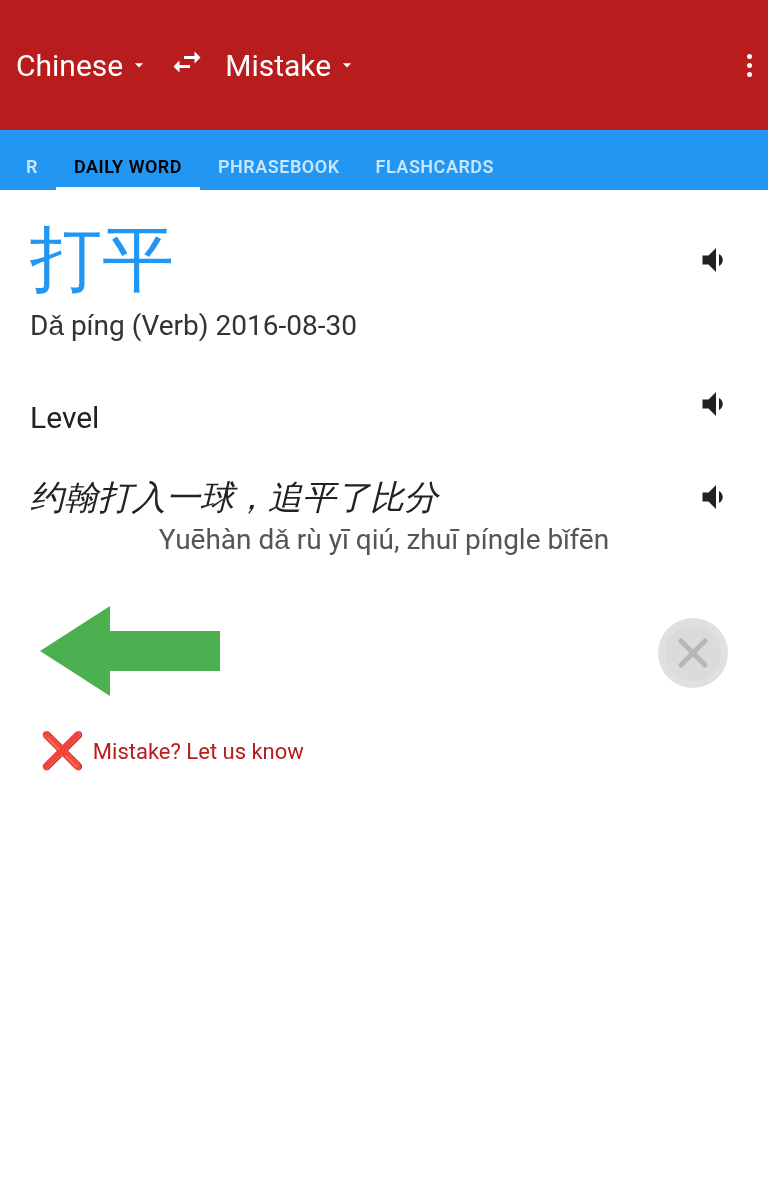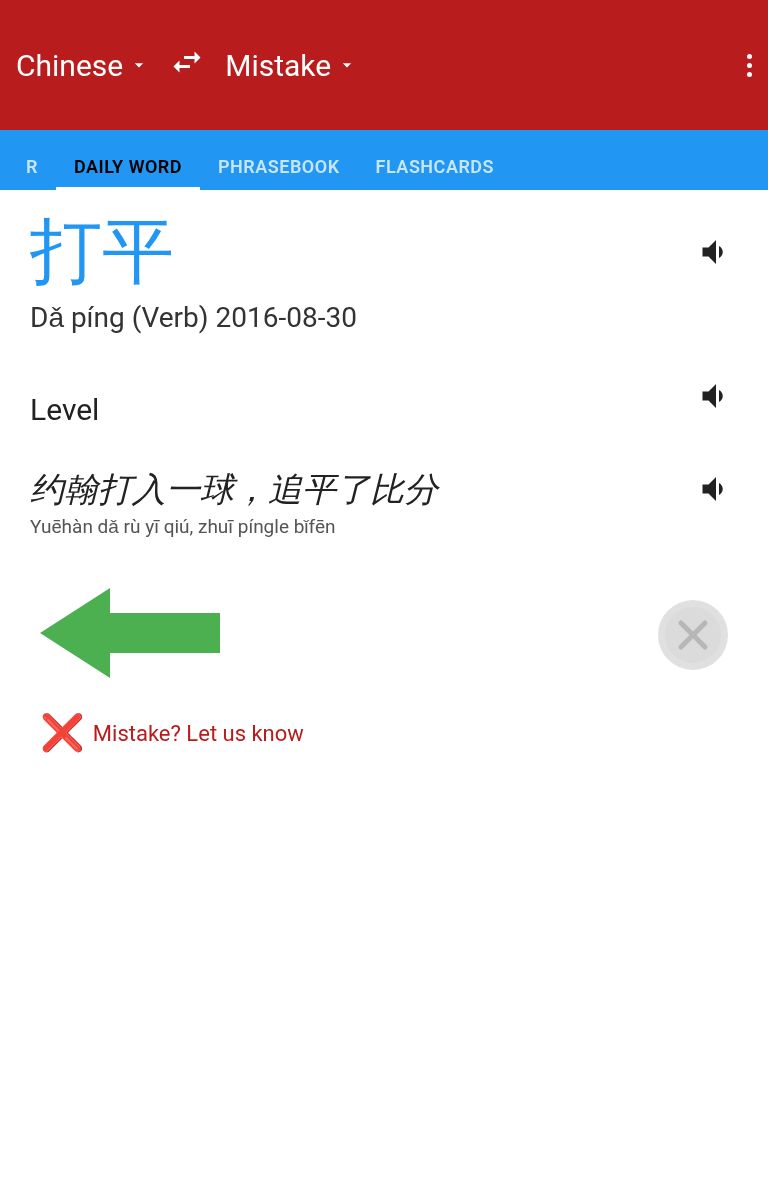--- a/index.html
+++ b/index.html
@@ -76,21 +76,21 @@
     .tab.active {
       color: #000000;
       border-bottom: 3px solid #fff;
     }
     .tab-r {
       font-size: 18px;
     }
 
     
     .content {
-      padding: 22px 30px 20px 30px;
+      padding: 30px 30px 20px 30px;
     }
 
     
     .word-row {
       display: flex;
       align-items: center;
       justify-content: space-between;
       margin-bottom: 10px;
     }
     .chinese-word {
@@ -143,23 +143,24 @@
       margin-bottom: 4px;
     }
     .example-chinese {
       font-size: 34px;
       color: #222;
       line-height: 1.3;
       flex: 1;
       font-style: italic;
     }
     .example-pinyin {
-      font-size: 19px;
+      font-size: 28px;
       color: #555;
       margin-bottom: 10px;
+      text-align: center;
     }
     .example-english-row {
       display: flex;
       align-items: center;
       justify-content: space-between;
     }
     .example-english {
       font-size: 28px;
       color: #222;
       flex: 1;

